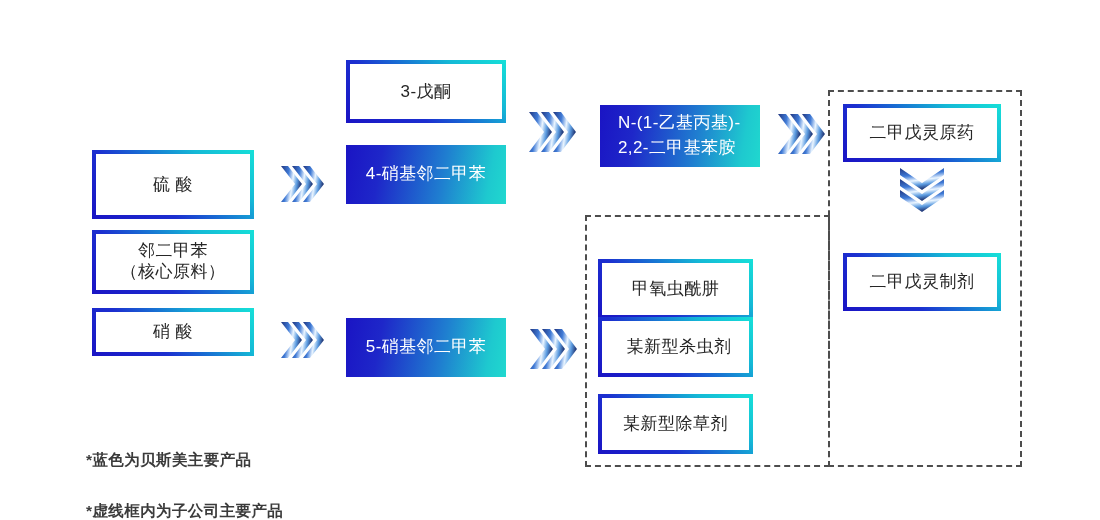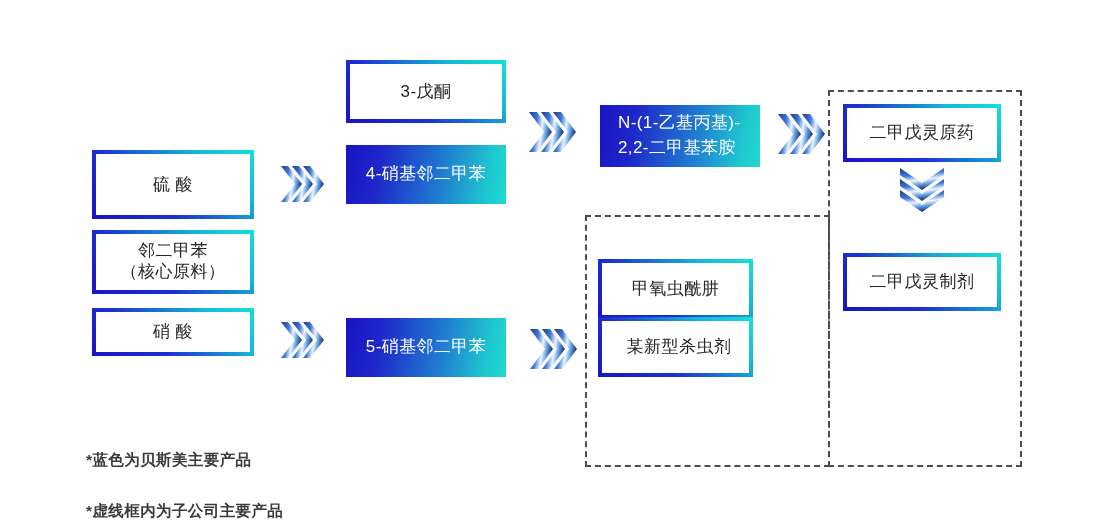--- a/index.html
+++ b/index.html
@@ -203,19 +203,22 @@
   </div>
 
   <div class="gbox" style="left:598px;top:238px;width:155px;height:60px;margin-top:21px;">
     <span>甲氧虫酰肼</span>
   </div>
 
   <div class="gbox" style="left:598px;top:317px;width:155px;height:60px;padding-left:7px;">
     <span>某新型杀虫剂</span>
   </div>
 
+  <div class="gbox" style="left:598px;top:394px;width:155px;height:60px;">
+    <span>某新型除草剂</span>
+  </div>
 
   <div class="notes" style="left:86px;top:421px;width:330px;">
     <span class="note-line">*蓝色为贝斯美主要产品</span>
     <span class="note-line">*虚线框内为子公司主要产品</span>
   </div>
 
 </div>
 
 </body></html>

